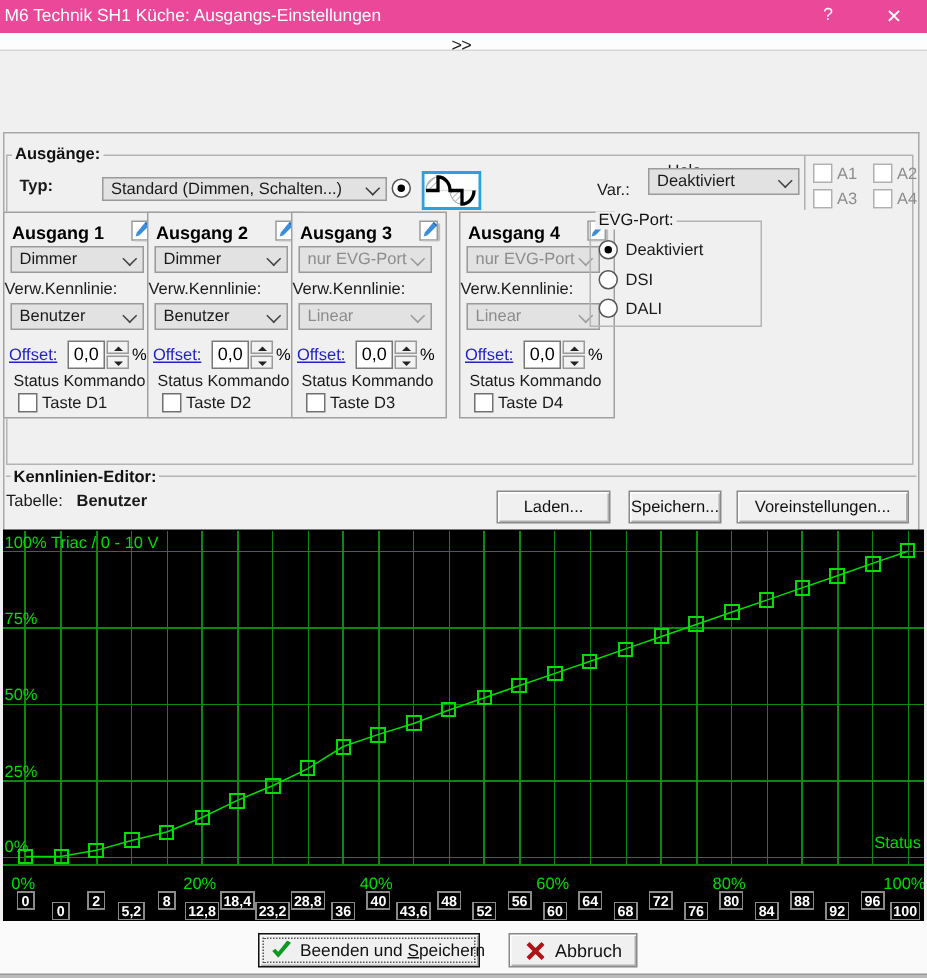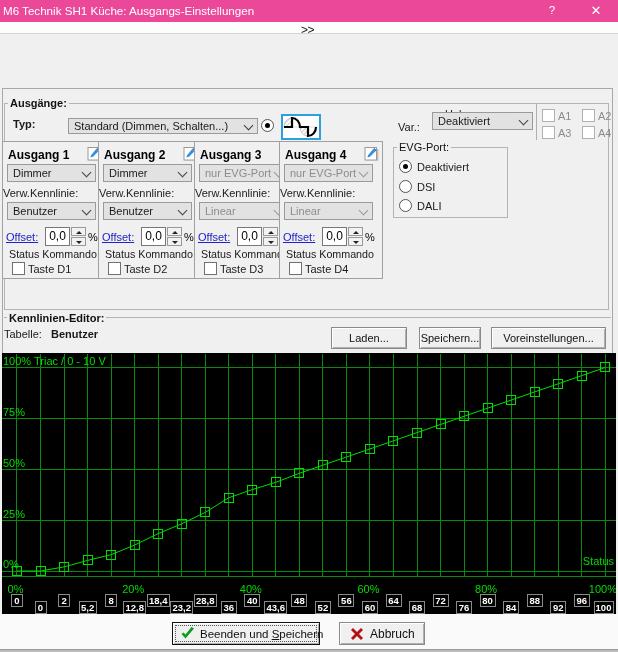--- a/index.html
+++ b/index.html
@@ -153,21 +153,21 @@
         <div class="sb">
           <i class="dn"></i>
         </div>
       </div>
  <div class="pct">%</div>
  <div class="lbl" style="top:106px;left:6px;font-size:10.7px;">Status Kommando</div>
  <div class="chk" style="top:120px;left:9px;"></div>
  <div class="lbl" style="top:121px;left:25px;">Taste D3</div>
 </div>
 
-<div class="colbox" style="left:279px;">
+<div class="colbox" style="left:306px;">
  <div class="colhdr">Ausgang 4</div>
  <svg class="edicon" width="15" height="15" viewBox="0 0 15 15">
         <rect x="1" y="1.5" width="11.5" height="12.5" fill="#fff" stroke="#9a9a9a" stroke-width="1"></rect>
         <rect x="13" y="3" width="1.4" height="11.5" fill="#bdbdbd"></rect>
         <rect x="2.5" y="14" width="11" height="1.2" fill="#bdbdbd"></rect>
         <path d="M9.2 3 L11.5 5.3 L6 10.8 L3.4 11.6 L4.2 9 Z" fill="#3a8edb"></path>
         <path d="M9.2 3 L10.3 1.9 L12.6 4.2 L11.5 5.3 Z" fill="#2a6fb8"></path>
       </svg>
  <div class="cbo" style="top:22px;color:#8c8c8c;"><span>nur EVG-Port</span><span class="chev" style="border-color:#9a9a9a;"></span></div>
  <div class="lbl" style="top:45px;">Verw.Kennlinie:</div>

